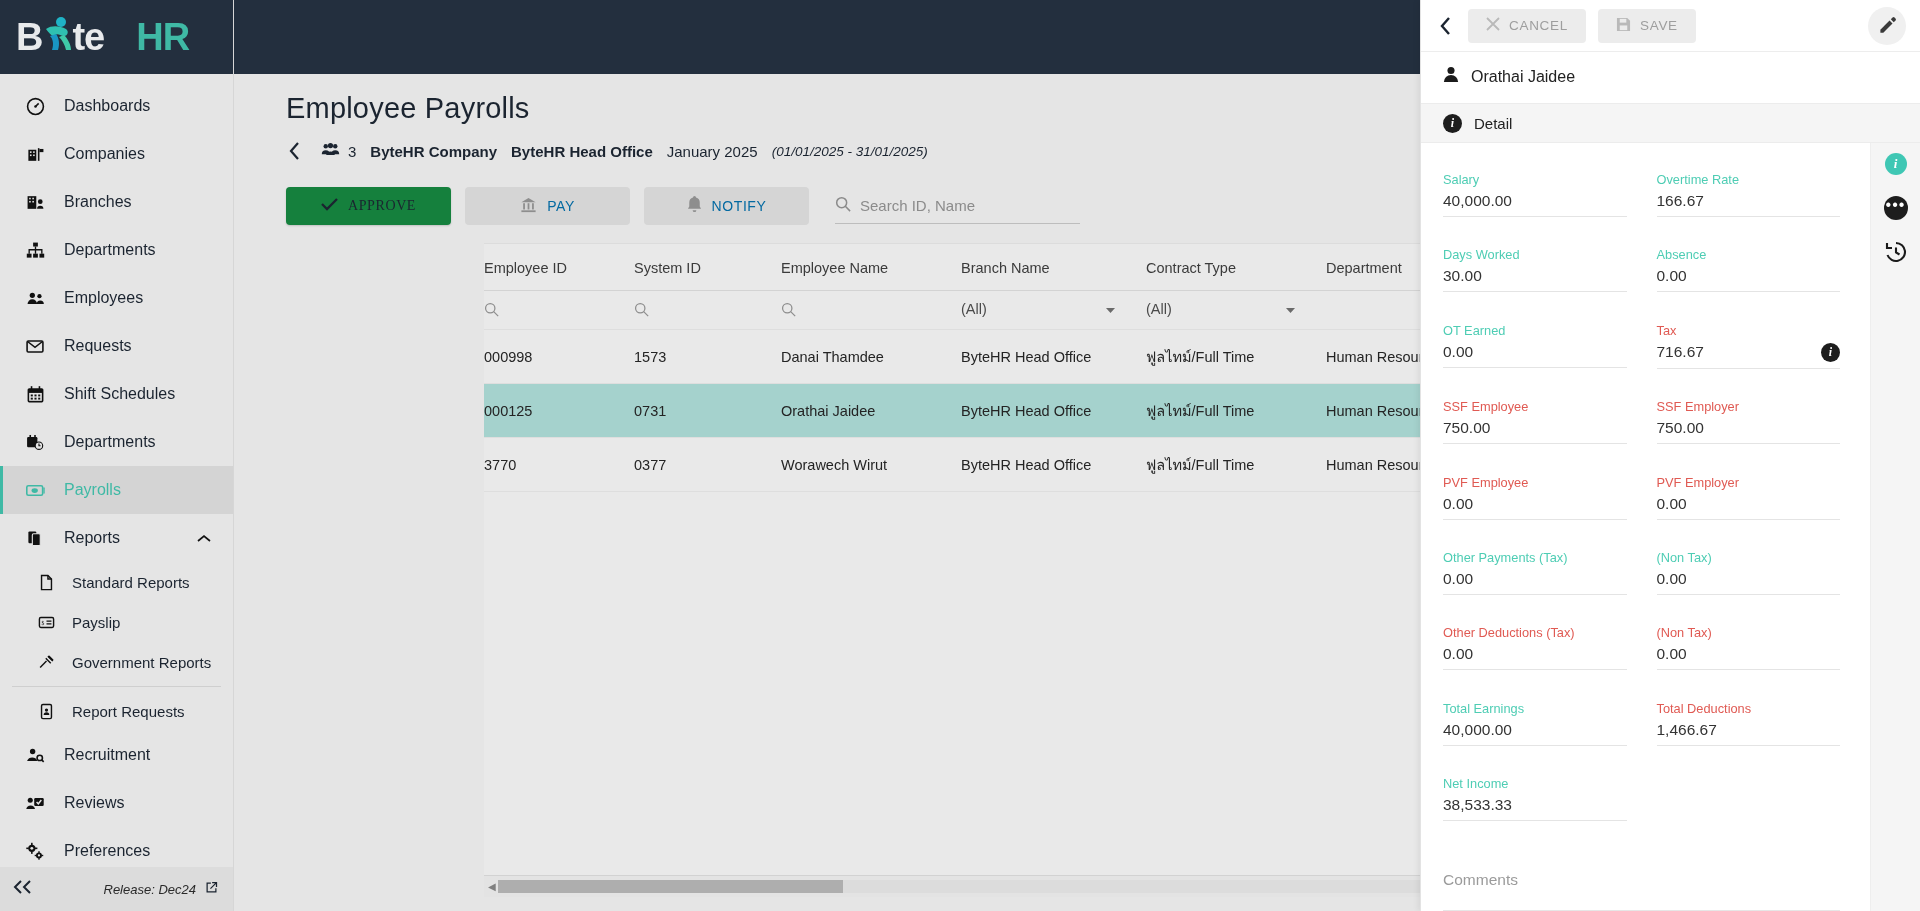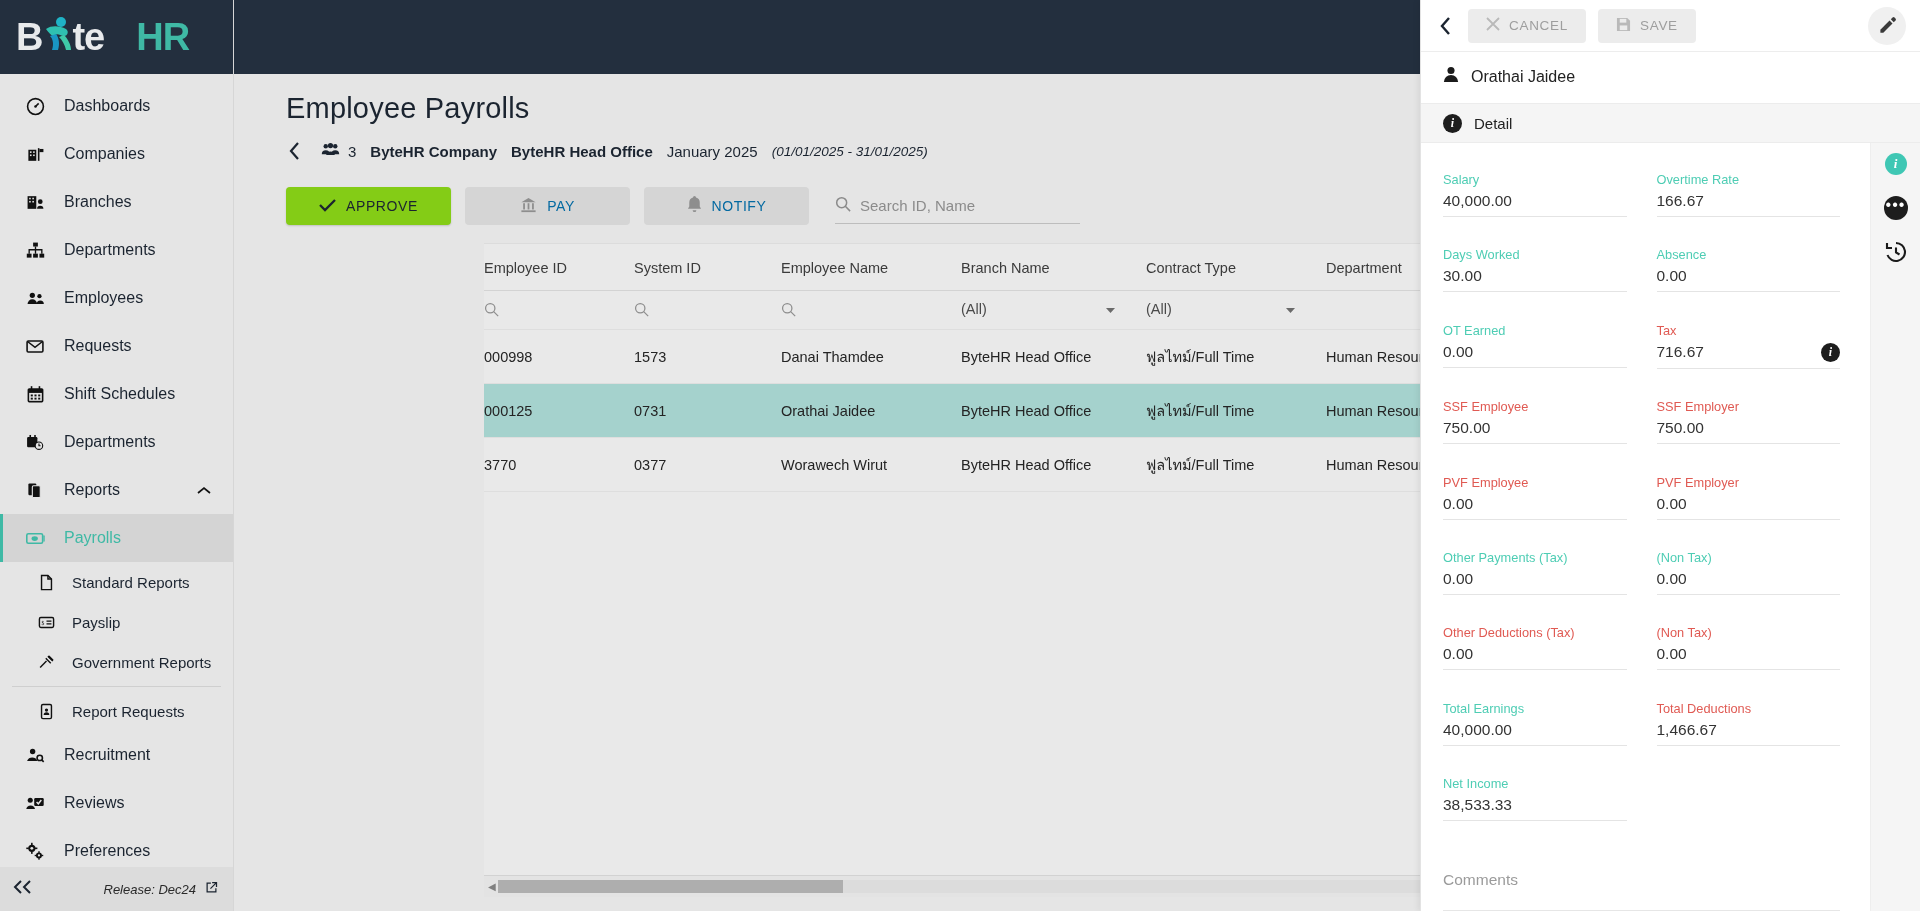--- a/index.html
+++ b/index.html
@@ -79,21 +79,21 @@
   .crumbs .bold { font-weight: bold; }
   .crumbs .ital { font-style: italic; font-size: 13.5px; }
 
   .toolbar { display: flex; align-items: center; gap: 14px; padding: 26px 0 0 52px; }
   .tbtn {
     height: 38px; min-width: 165px; padding: 0 18px;
     display: flex; align-items: center; justify-content: center; gap: 10px;
     font-size: 14px; letter-spacing: .6px; border: none; border-radius: 4px;
     cursor: pointer;
   }
-  .tbtn.primary { background: #84cc16; color: #1b2430; box-shadow: 0 1px 2px rgba(0,0,0,.16); }
+  .tbtn.primary { background: #15803d; color: #1b2430; box-shadow: 0 1px 2px rgba(0,0,0,.16); font-family: Liberation Serif, serif; }
   .tbtn.disabled { background: #d5d5d5; color: #0369a1; cursor: default; }
   .searchbox {
     margin-left: 12px; display: flex; align-items: center; gap: 9px;
     width: 245px; height: 36px; border-bottom: 1px solid #bdbdbd; color: #8b8b8b; font-size: 15px;
   }
   .searchbox input {
     border: none; outline: none; background: transparent; font-size: 15px;
     color: #4a4a4a; width: 100%; font-family: inherit;
   }
   .searchbox input::placeholder { color: #8b8b8b; }
@@ -311,43 +311,43 @@
               <rect x="2" y="5" width="13" height="13" rx="1.5" fill="#111"></rect>
               <rect x="5" y="2.5" width="2" height="4" fill="#111"></rect>
               <rect x="11" y="2.5" width="2" height="4" fill="#111"></rect>
               <circle cx="17" cy="16" r="5.4" fill="#111"></circle>
               <circle cx="17" cy="16" r="4" fill="#e5e5e5"></circle>
               <path d="M17 13.4 v2.7 h2" stroke="#111" stroke-width="1.4" fill="none"></path>
             </svg>
         </span>
         <span>Departments</span>
       </div>
+      <div class="nav-item active">
+        <span class="ico">
+          <svg width="21" height="19" viewBox="0 0 24 24" fill="#3fb9a5">
+              <rect x="1" y="6" width="20" height="12" rx="2" fill="none" stroke="#3fb9a5" stroke-width="2"></rect>
+              <ellipse cx="11" cy="12" rx="4" ry="3" fill="#3fb9a5"></ellipse>
+              <rect x="22" y="8" width="1.6" height="8" rx="1" fill="#3fb9a5"></rect>
+            </svg>
+        </span>
+        <span>Payrolls</span>
+      </div>
       <div class="nav-item">
         <span class="ico">
           <svg width="19" height="19" viewBox="0 0 24 24">
               <rect x="3" y="3" width="10" height="15" rx="1.5" fill="#111"></rect>
               <rect x="8" y="6" width="10" height="15" rx="1.5" fill="#111" stroke="#e5e5e5" stroke-width="1.4"></rect>
             </svg>
         </span>
         <span>Reports</span>
         <span class="chev">
           <svg width="14" height="9" viewBox="0 0 14 9">
               <path d="M1 7 L7 2 L13 7" fill="none" stroke="#111" stroke-width="1.7"></path>
             </svg>
         </span>
-      </div>
-      <div class="nav-item active">
-        <span class="ico">
-          <svg width="21" height="19" viewBox="0 0 24 24" fill="#3fb9a5">
-              <rect x="1" y="6" width="20" height="12" rx="2" fill="none" stroke="#3fb9a5" stroke-width="2"></rect>
-              <ellipse cx="11" cy="12" rx="4" ry="3" fill="#3fb9a5"></ellipse>
-              <rect x="22" y="8" width="1.6" height="8" rx="1" fill="#3fb9a5"></rect>
-            </svg>
-        </span>
-        <span>Payrolls</span>
       </div>
 
       <div class="nav-sub">
         <span class="ico">
           <svg width="17" height="17" viewBox="0 0 24 24">
               <path d="M5 2 h9 l5 5 v15 h-14 z" fill="none" stroke="#111" stroke-width="2"></path>
               <path d="M14 2 v5 h5" fill="none" stroke="#111" stroke-width="2"></path>
             </svg>
         </span>
         <span>Standard Reports</span>

